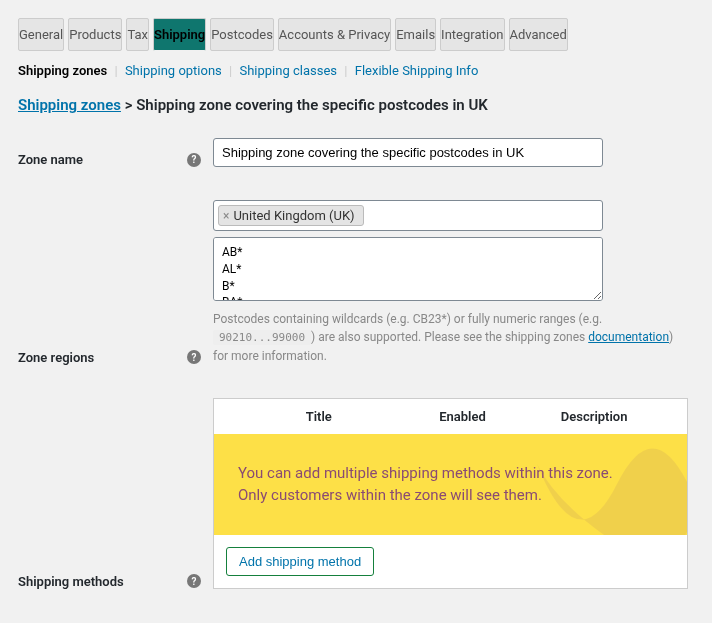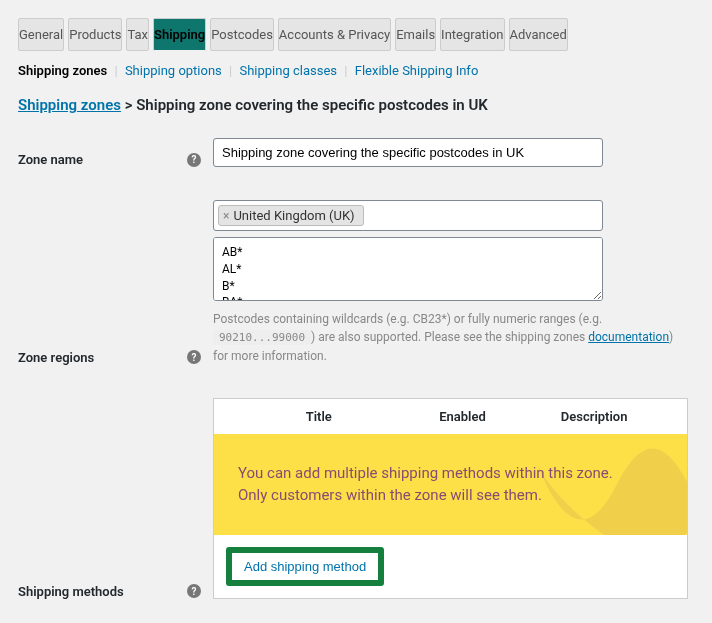--- a/index.html
+++ b/index.html
@@ -181,21 +181,21 @@
     width: 200px;
     height: 200px;
     opacity: 0.1;
     pointer-events: none;
   }
   .methods-footer {
     padding: 12px;
   }
   .btn-outline {
     background: #fff;
-    border: 6px solid #15803d;
+    border: 1px solid #15803d;
     color: #0073aa;
     padding: 6px 12px;
     font-size: 13px;
     border-radius: 3px;
     cursor: pointer;
   }
 </style>
 </head>
 <body>
 

